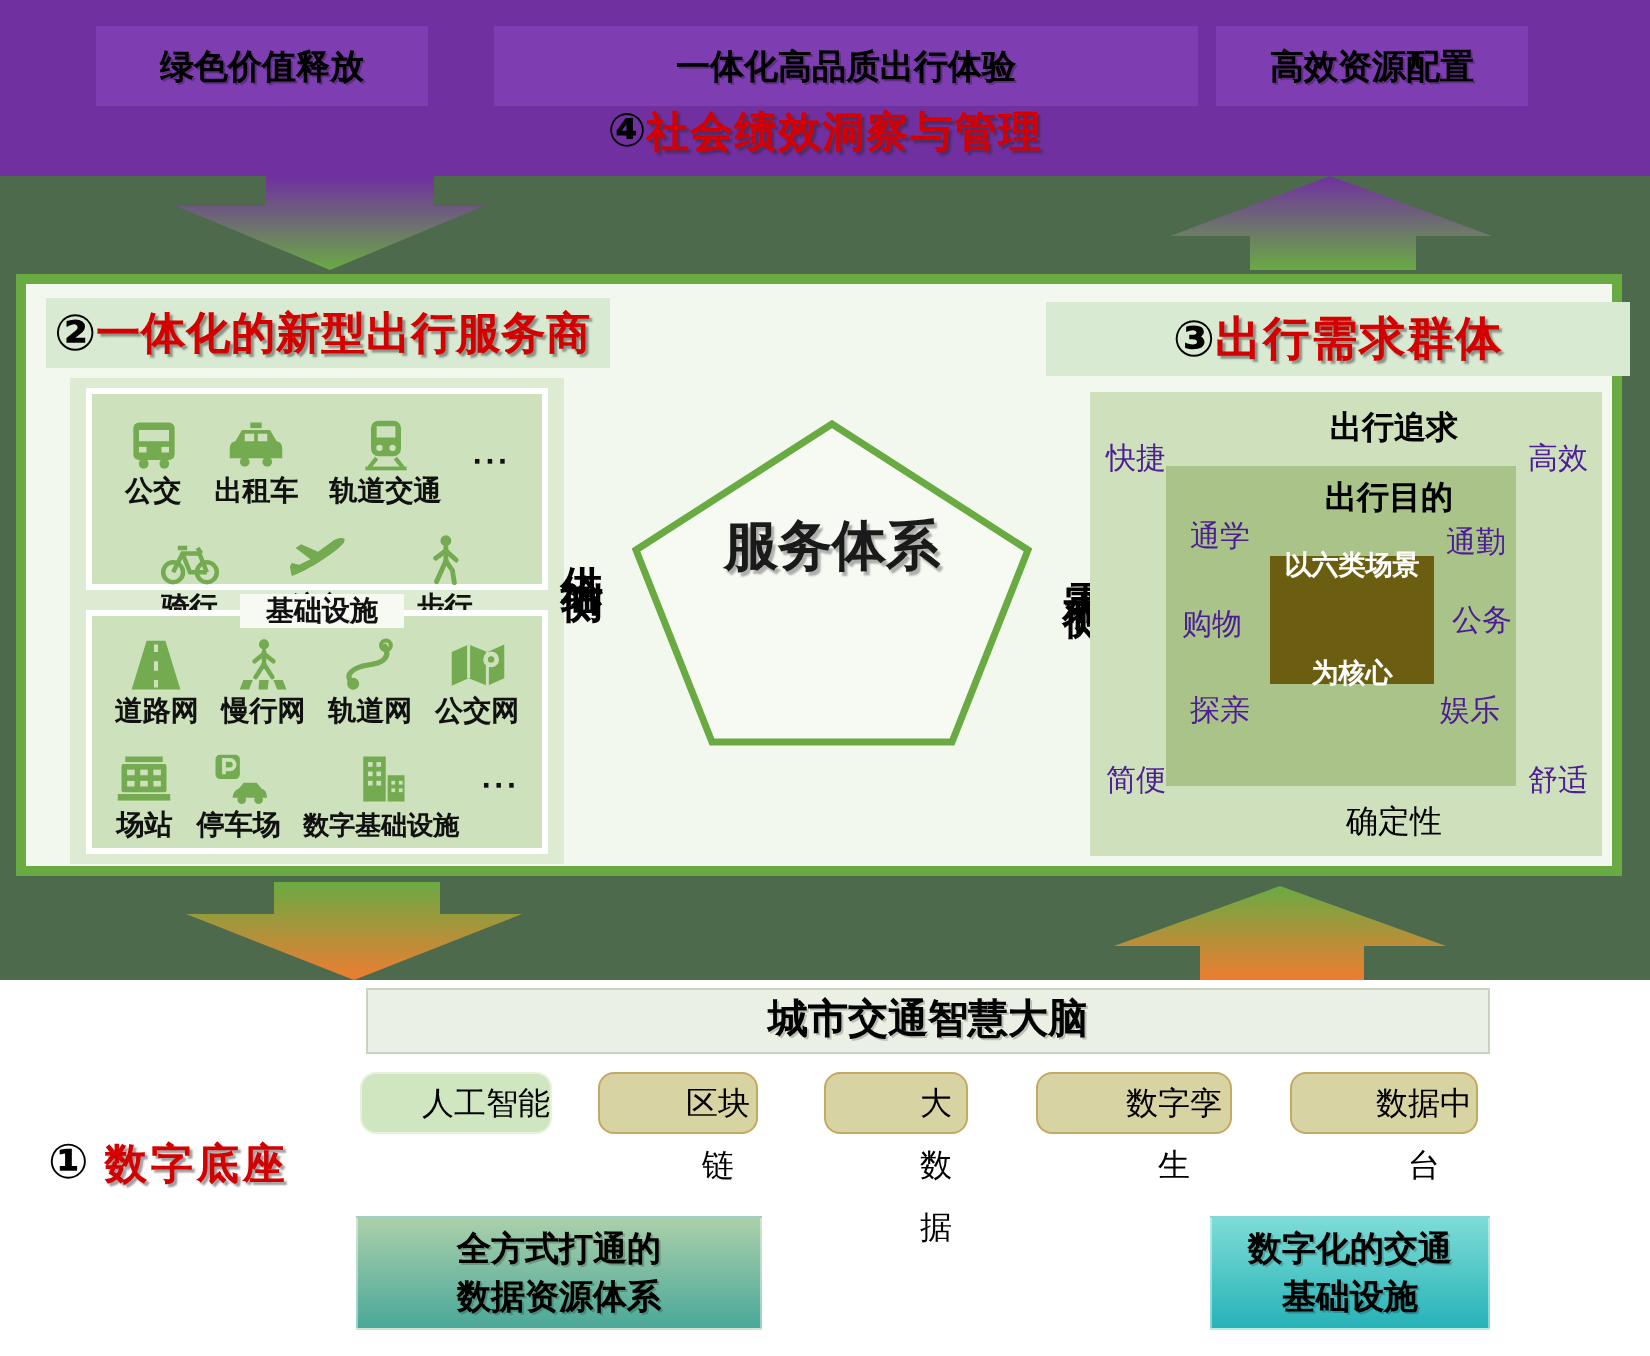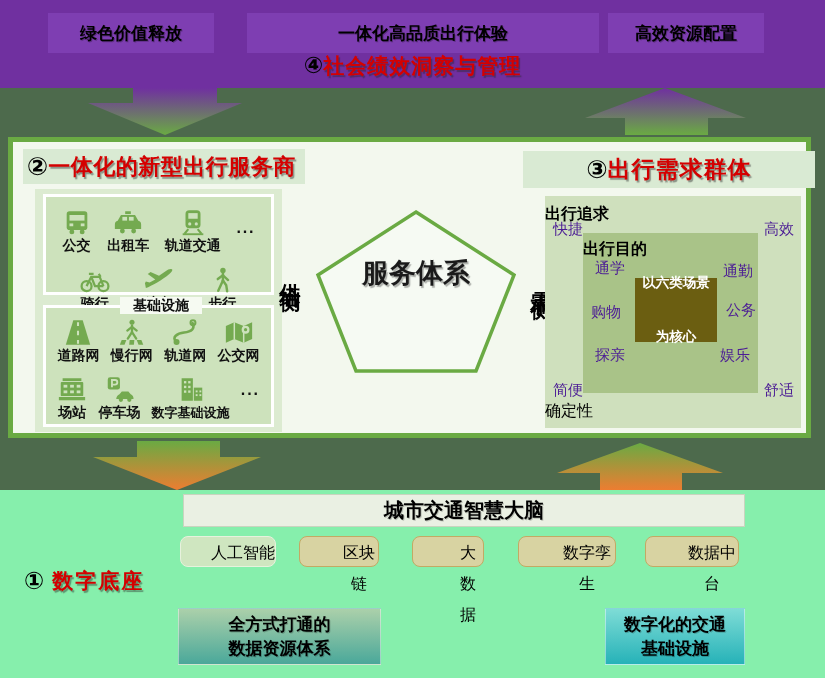--- a/index.html
+++ b/index.html
@@ -64,27 +64,27 @@
   
   #pentagon-text{left:312px;top:256px;width:208px;text-align:center;
                  font-size:27px;font-weight:bold;color:#1a1a1a;line-height:34px;
                  text-shadow:1.5px 2px 1px rgba(0,0,0,.3);}
 
   
   #demand-outer{left:545px;top:196px;width:256px;height:232px;background:#cfe0bd;}
   #demand-inner{position:absolute;left:38px;top:37px;width:175px;height:160px;background:#a9c388;}
   .dlabel{position:absolute;font-size:15px;color:#4c1d95;white-space:nowrap;}
   .dtitle{position:absolute;font-size:16px;font-weight:bold;color:#000;white-space:nowrap;
-          left:0;width:100%;text-align:left;}
+          left:0;width:100%;text-align:center;padding-left:24px;}
   #core-box{position:absolute;left:52px;top:45px;width:82px;height:64px;background:#6b5e11;
             color:#fff;font-size:13.5px;font-weight:600;display:flex;flex-direction:column;
             align-items:center;justify-content:center;line-height:18px;gap:36px;}
 
   
-  #base-section{left:0;top:490px;width:825px;height:188px;background:#86efac;}
+  #base-section{left:0;top:490px;width:825px;height:188px;background:#ffffff;}
   #brain-bar{position:absolute;left:183px;top:4px;width:562px;height:33px;background:#eaf0e3;
              border:1px solid #c9d4bf;box-sizing:border-box;
              font-size:20px;font-weight:bold;color:#000;text-align:center;line-height:31px;
              text-shadow:1px 1px 0 rgba(0,0,0,.2);}
   .chip{position:absolute;top:46px;height:31px;border-radius:8px;font-size:16px;color:#000;
         text-align:center;line-height:31px;box-sizing:border-box;}
   .chip.tan{background:#d8d3a2;border:1.5px solid #c3a964;padding-left:40px;}
   .chip.green{background:#cfe6c0;border:1.5px solid #e7f2dd;text-align:right;}
   #chip1{left:180px;width:96px;}
   #chip2{left:299px;width:80px;}

